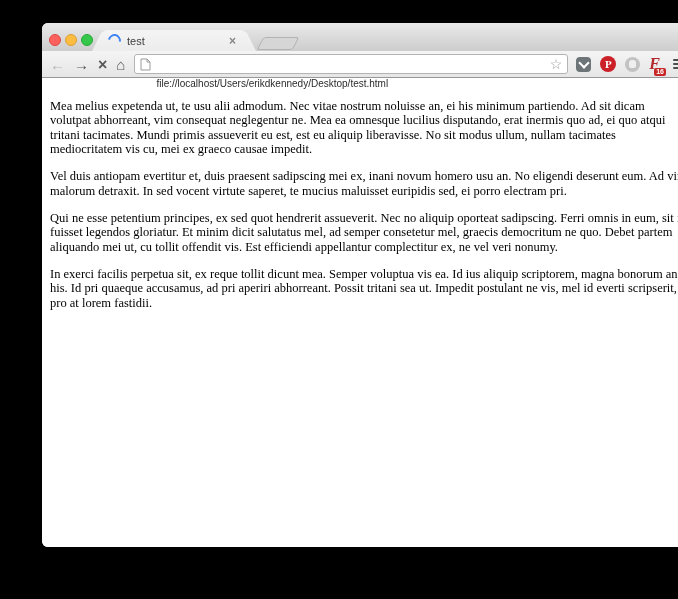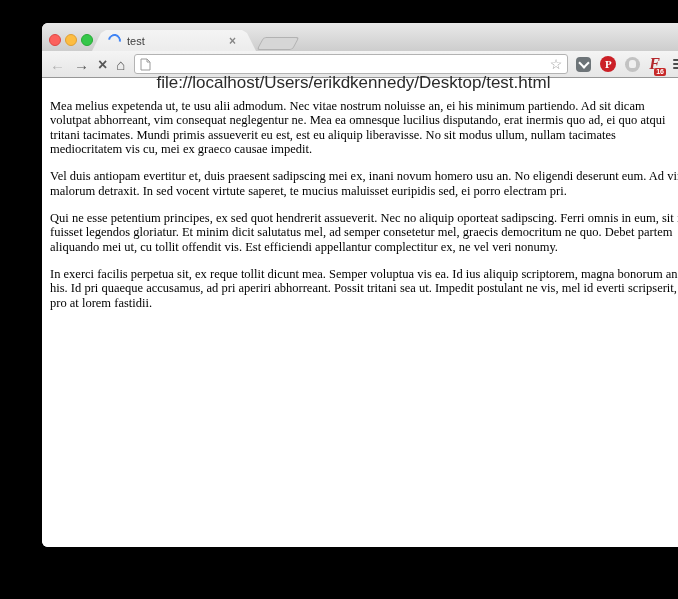--- a/index.html
+++ b/index.html
@@ -63,21 +63,21 @@
   .nav-btn.disabled{color:#b3b3b3;}
   .nav-stop{font-size:16px;}
   .nav-home{font-size:15px;}
   .omnibox{
     flex:1;height:18px;background:#fff;border:1px solid #b3b3b3;
     border-radius:3px;display:flex;align-items:center;padding:0 5px;
     margin-right:8px;min-width:0;
   }
   .page-icon{flex:0 0 auto;margin-right:5px;display:block;}
   .url-text{
-    flex:1;font-size:17px;color:#2b2b2b;white-space:nowrap;
+    flex:1;font-size:10px;color:#2b2b2b;white-space:nowrap;
     overflow:hidden;min-width:0;margin-top:38px;
   }
   .star-icon{flex:0 0 auto;font-size:14px;color:#9b9b9b;line-height:14px;}
   .ext{flex:0 0 auto;margin-right:9px;position:relative;}
   .ext-pocket{
     width:15px;height:15px;border-radius:4px;background:#6d7478;
     display:flex;align-items:center;justify-content:center;
   }
   .pocket-chevron{
     width:6px;height:6px;border-left:2px solid #fff;border-bottom:2px solid #fff;

